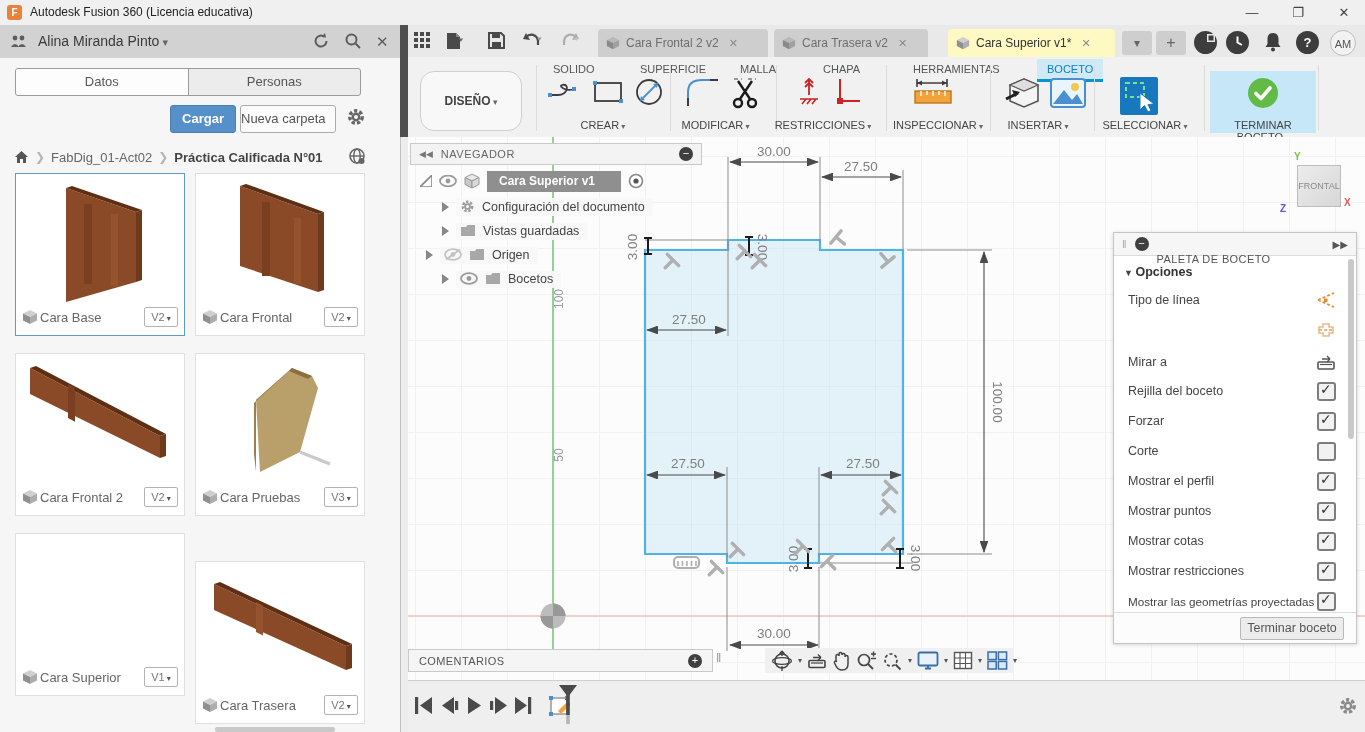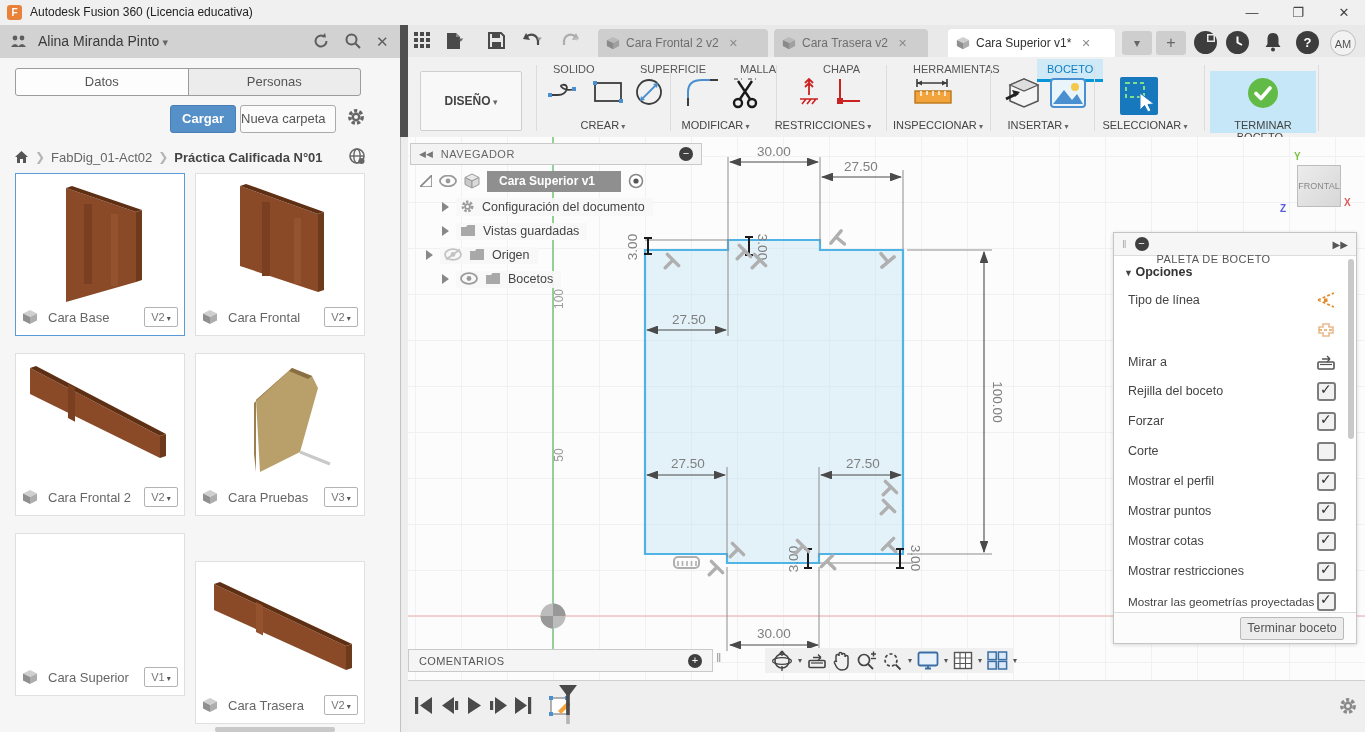--- a/index.html
+++ b/index.html
@@ -26,47 +26,47 @@
   #btn-cargar{left:170px;top:80px;width:64px;height:26px;background:#5690c8;border:1px solid #4a7fb5;border-radius:3px;
       color:#fff;font-size:13px;font-weight:bold;text-align:center;line-height:26px;}
   #btn-nueva{left:240px;top:80px;width:94px;height:26px;background:#fbfbfb;border:1px solid #ababab;border-radius:3px;
       color:#555;font-size:13px;text-align:left;line-height:26px;}
   #breadcrumb{left:14px;top:122px;height:20px;font-size:13px;color:#666;display:flex;align-items:center;gap:6px;}
   #bc-current{font-weight:bold;color:#444;}
   .bc-sep{color:#b5b5b5;font-size:12px;}
   .card{position:absolute;width:170px;height:163px;background:#fff;border:1px solid #e0e0e0;box-sizing:border-box;}
   .card.selected{border:1px solid #5b9bd5;}
   .card .thumb{position:absolute;left:0;top:0;width:168px;height:128px;}
-  .card .crow{position:absolute;left:6px;bottom:7px;width:156px;height:22px;display:flex;align-items:center;gap:10px;}
+  .card .crow{position:absolute;left:6px;bottom:7px;width:156px;height:22px;display:flex;align-items:center;gap:2px;}
   .card .cname{font-size:13px;color:#666;flex:1;white-space:nowrap;overflow:hidden;}
   .card .ver{width:32px;height:18px;border:1px solid #b3b3b3;border-radius:2px;background:#fff;font-size:11px;color:#777;
       text-align:center;line-height:18px;}
   .card .ver:after{content:"▾";font-size:8px;color:#555;margin-left:2px;}
 
   
   #divider-top{left:400px;top:25px;width:8px;height:112px;background:#4f4f4f;}
   #divider-bottom{left:400px;top:137px;width:8px;height:595px;background:#ededed;border-left:1px solid #c2c2c2;}
 
   
   #toolbar{left:408px;top:25px;width:957px;height:32px;background:#e9e9e9;}
   .tbicon{top:7px;color:#4a4a4a;}
   .doctab{top:4px;height:28px;border-radius:4px 4px 0 0;display:flex;align-items:center;gap:6px;padding:0 8px;box-sizing:border-box;font-size:12px;}
   .doctab.inactive{background:#cecece;color:#6e6e6e;}
-  .doctab.active{background:#ffffff;color:#333;}
+  .doctab.active{background:#fef9c3;color:#333;}
   .doctab .x{color:#8a8a8a;font-size:11px;margin-left:4px;}
   .sqbtn{top:6px;width:30px;height:24px;background:#cecece;border-radius:3px;text-align:center;line-height:24px;color:#666;font-size:12px;}
   .circbtn{top:6px;width:23px;height:23px;border-radius:50%;background:#3d3d3d;color:#fff;text-align:center;line-height:23px;font-size:13px;}
   #avatar{left:922px;top:5px;width:26px;height:26px;border-radius:50%;background:#f2f2f2;border:1px solid #bdbdbd;
       color:#555;font-size:11px;text-align:center;line-height:26px;box-sizing:border-box;}
 
   
   #ribbon{left:408px;top:57px;width:957px;height:80px;background:#f1f1f1;border-bottom:1px solid #d6d6d6;}
   .rtab{top:2px;height:20px;font-size:11px;color:#555;line-height:20px;padding:0 10px;}
   .rtab.active{background:#cfe9f7;color:#0b7fc4;border-bottom:3px solid #0696d7;box-sizing:content-box;margin-left:20px;}
-  #ws-box{left:12px;top:14px;width:100px;height:58px;background:#f8f8f8;border:1px solid #cfcfcf;border-radius:2px;
+  #ws-box{left:12px;top:14px;width:100px;height:58px;background:#f8f8f8;border:1px solid #cfcfcf;border-radius:14px;
      text-align:center;line-height:58px;font-size:12px;font-weight:bold;color:#444;}
   #ws-box:after{content:" ▾";font-size:9px;color:#666;}
   .grp-label{top:62px;font-size:11px;color:#444;text-align:center;}
   .grp-label:after{content:" ▾";font-size:8px;color:#666;}
   .gsep{top:8px;width:1px;height:66px;background:#dcdcdc;}
   .grp-icons{top:20px;display:flex;gap:10px;align-items:center;}
   #finish-panel{left:802px;top:14px;width:106px;height:62px;background:#c5e7f8;}
   #finish-label{left:802px;top:62px;width:106px;}
 
   

